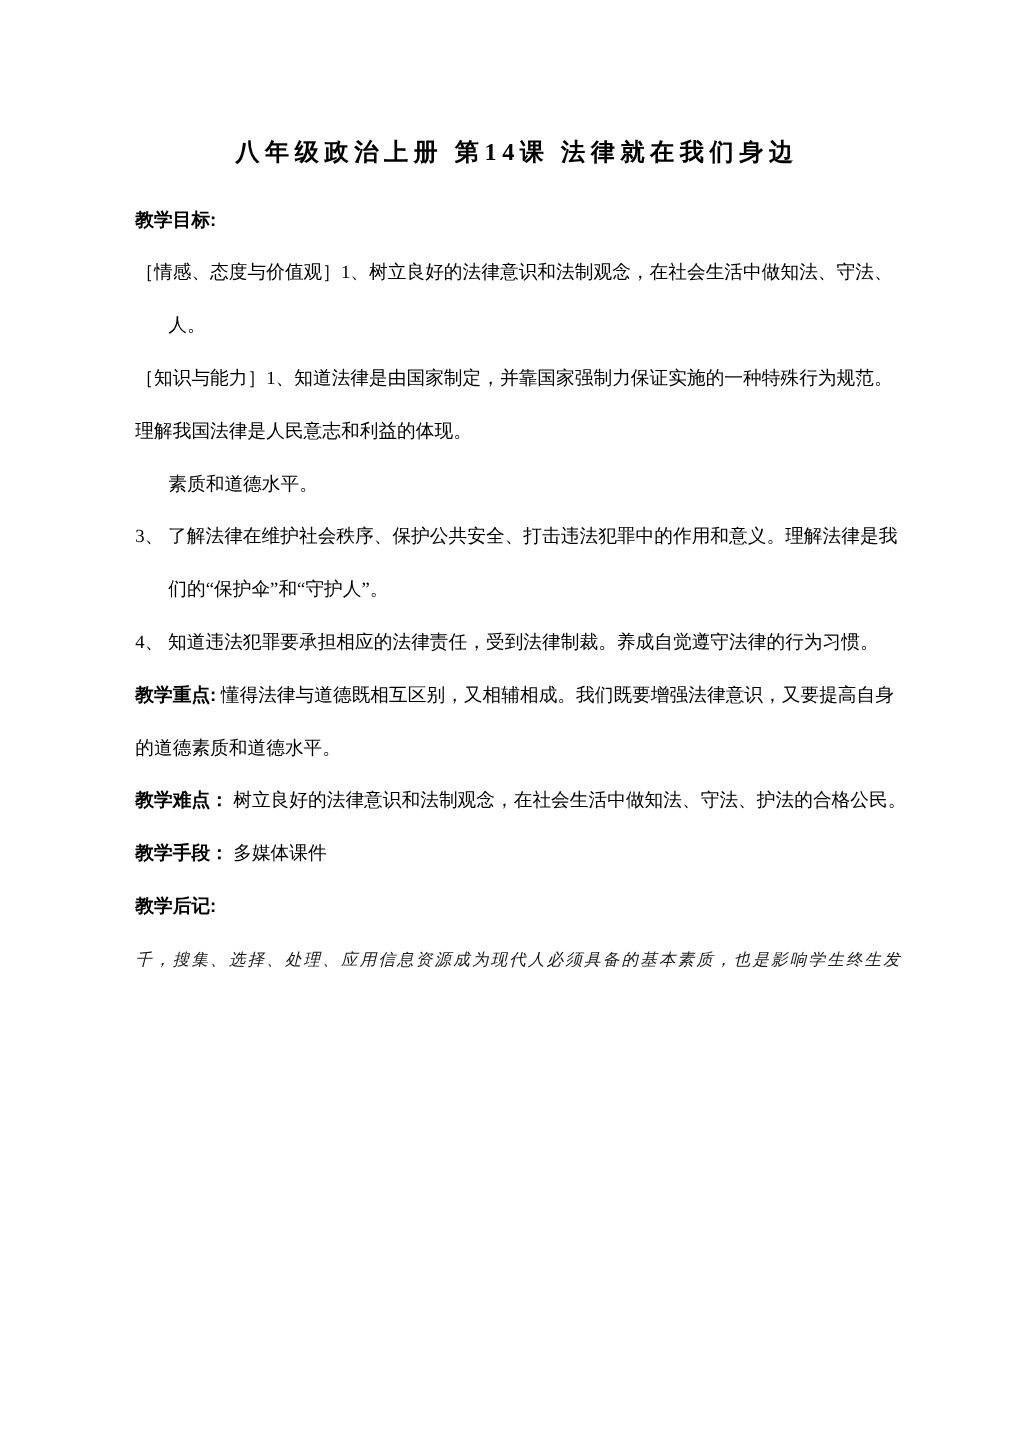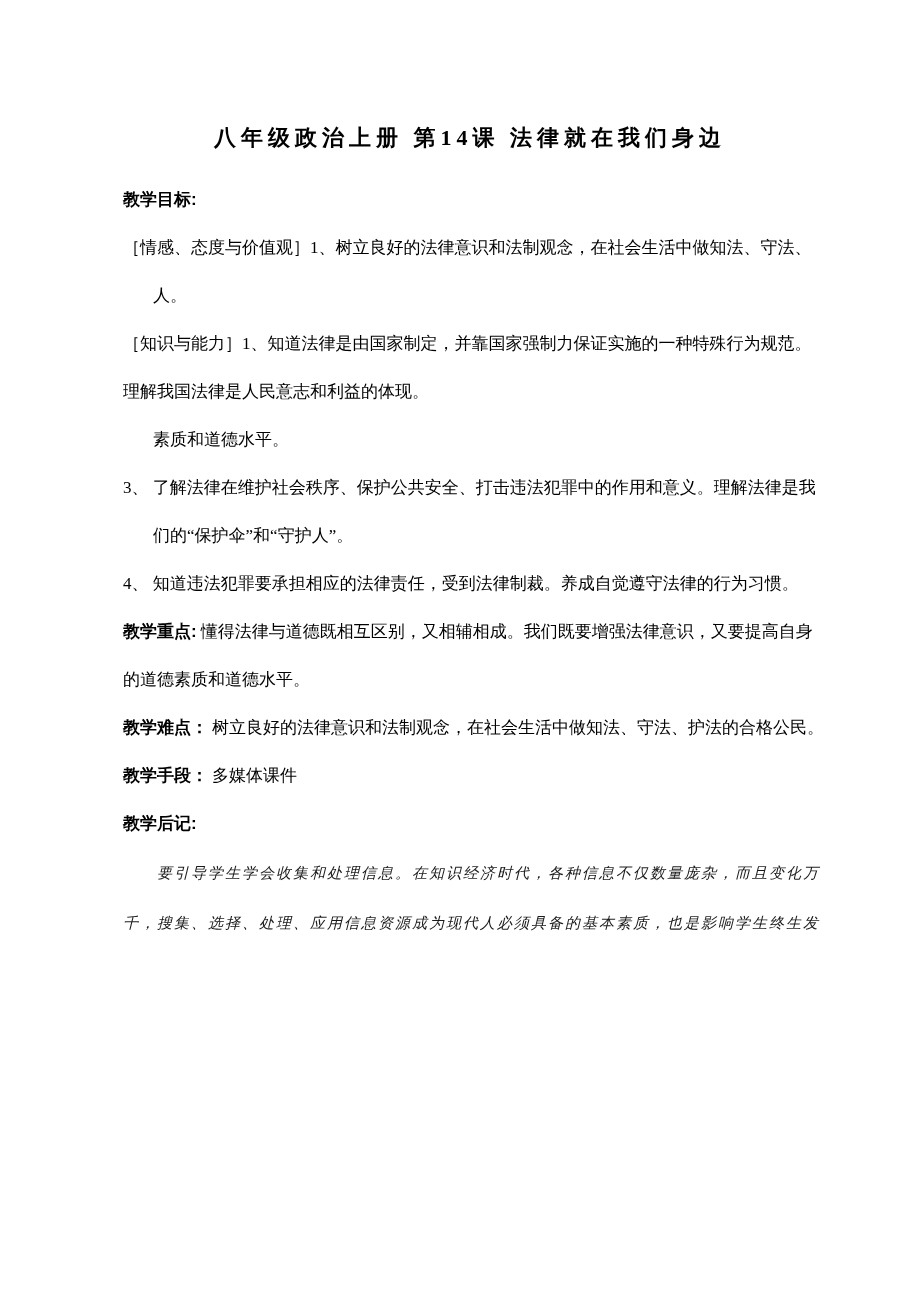--- a/index.html
+++ b/index.html
@@ -84,18 +84,17 @@
   <div class="line"><span class="lbl">教学重点:</span><span>懂得法律与道德既相互区别，又相辅相成。我们既要增强法律意识，又要提高自身</span></div>
 
   <div class="line"><span>的道德素质和道德水平。</span></div>
 
   <div class="line"><span class="lbl">教学难点：</span><span>树立良好的法律意识和法制观念，在社会生活中做知法、守法、护法的合格公民。</span></div>
 
   <div class="line"><span class="lbl">教学手段：</span><span>多媒体课件</span></div>
 
   <div class="line"><span class="lbl">教学后记:</span></div>
 
-  <div class="line script script-first"><span>要引导学生学会收集和处理信息。在知识经济时代，各种信息不仅数量庞杂，而且变化万</span></div>
 
   <div class="line script"><span>千，搜集、选择、处理、应用信息资源成为现代人必须具备的基本素质，也是影响学生终生发</span></div>
 
 
 </div>
 
 </body></html>

